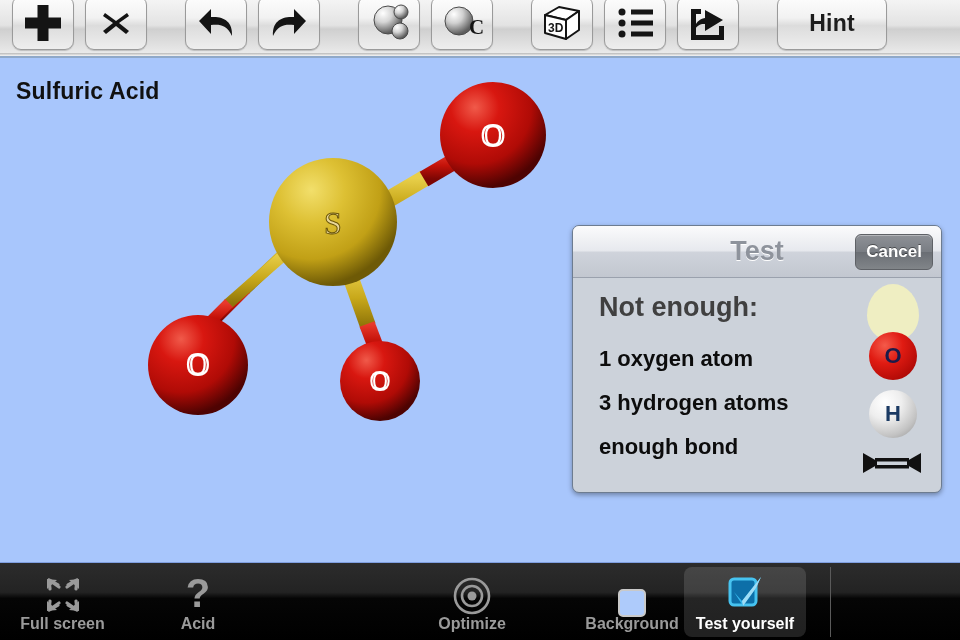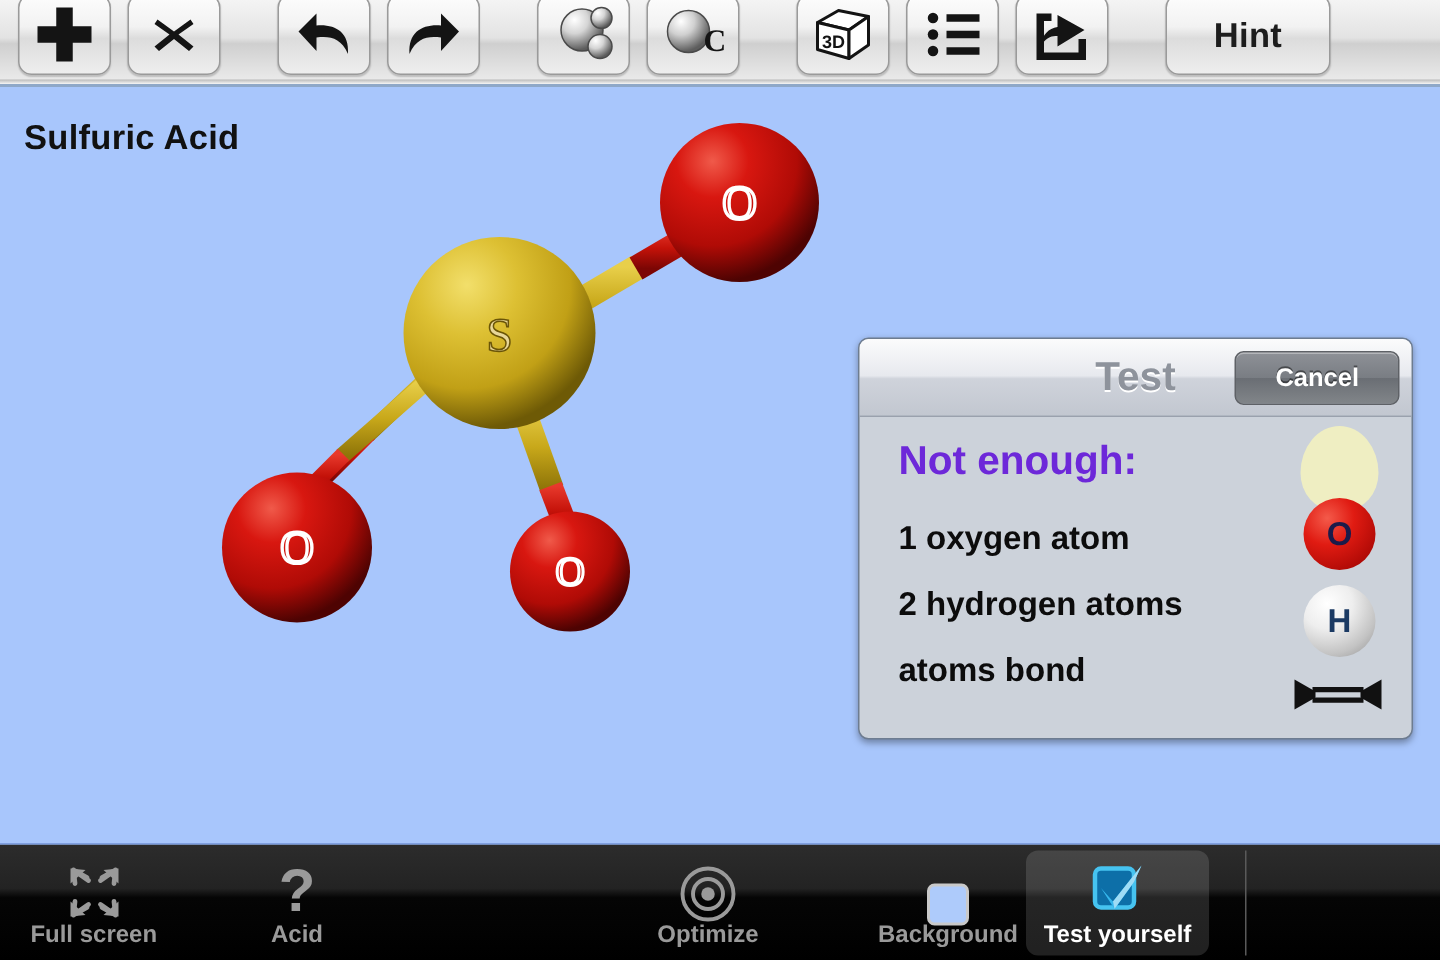--- a/index.html
+++ b/index.html
@@ -86,31 +86,31 @@
     background: linear-gradient(to bottom, #fbfbfc 0%, #e7e9ee 48%, #cfd3db 52%, #c2c7d0 100%);
     border-bottom: 1px solid #9aa1ad;
     display: flex; align-items: center; justify-content: center;
   }
   #hint-title {
     font-size: 27px; font-weight: bold; color: #8e939c;
     text-shadow: 0 1px 0 #ffffff;
   }
   #cancel-btn {
     position: absolute; right: 8px; top: 8px;
-    height: 36px; padding: 0 26px;
+    height: 36px; padding: 0 10px;
     border: 1px solid #5e6166; border-radius: 6px;
     background: linear-gradient(to bottom, #8e9197 0%, #797d83 50%, #6a6e74 51%, #818589 100%);
     color: #ffffff; font-size: 17px; font-weight: bold;
     display: flex; align-items: center; justify-content: flex-start;
     text-shadow: 0 -1px 0 rgba(0,0,0,0.45);
     box-shadow: inset 0 1px 0 rgba(255,255,255,0.35);
   }
   #hint-body { position: relative; height: 215px; padding: 14px 0 0 26px; }
   #hint-heading {
-    font-size: 27px; font-weight: bold; color: #6d28d9; margin-bottom: 14px;
+    font-size: 27px; font-weight: bold; color: #404040; margin-bottom: 14px;
   }
   .hint-line {
     font-size: 22px; font-weight: bold; color: #0c0c0c;
     height: 44px; line-height: 44px;
   }
   
   .hint-icons { position: absolute; right: 18px; top: 4px; width: 62px; }
   .bulb {
     position: absolute; left: 6px; top: 2px;
     width: 52px; height: 56px;
@@ -327,22 +327,22 @@
         <div id="hint-title">Test</div>
         <div id="cancel-btn">
           <span>Cancel</span>
         </div>
       </div>
 
       <div id="hint-body">
         <div id="hint-heading">Not enough:</div>
 
         <div class="hint-line">1 oxygen atom</div>
-        <div class="hint-line">2 hydrogen atoms</div>
-        <div class="hint-line">atoms bond</div>
+        <div class="hint-line">3 hydrogen atoms</div>
+        <div class="hint-line">enough bond</div>
 
         <div class="hint-icons">
           <div class="bulb"></div>
           <div class="atom-o-ic">
             <span>O</span>
           </div>
           <div class="atom-h-ic">
             <span>H</span>
           </div>
           <svg class="bond-ic" viewBox="0 0 62 26">

